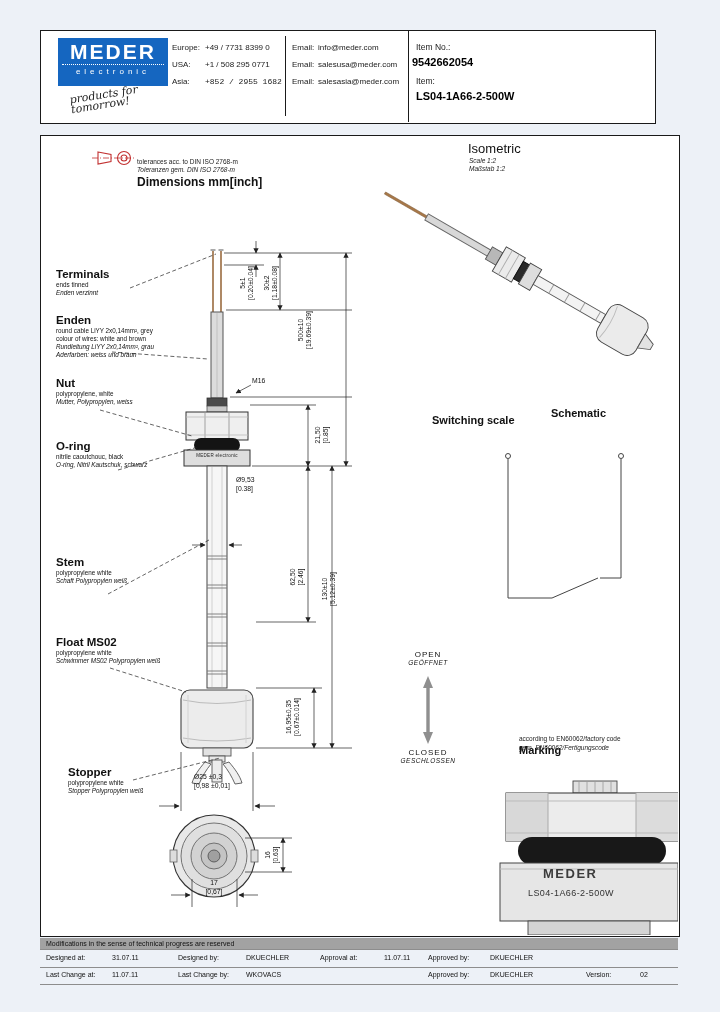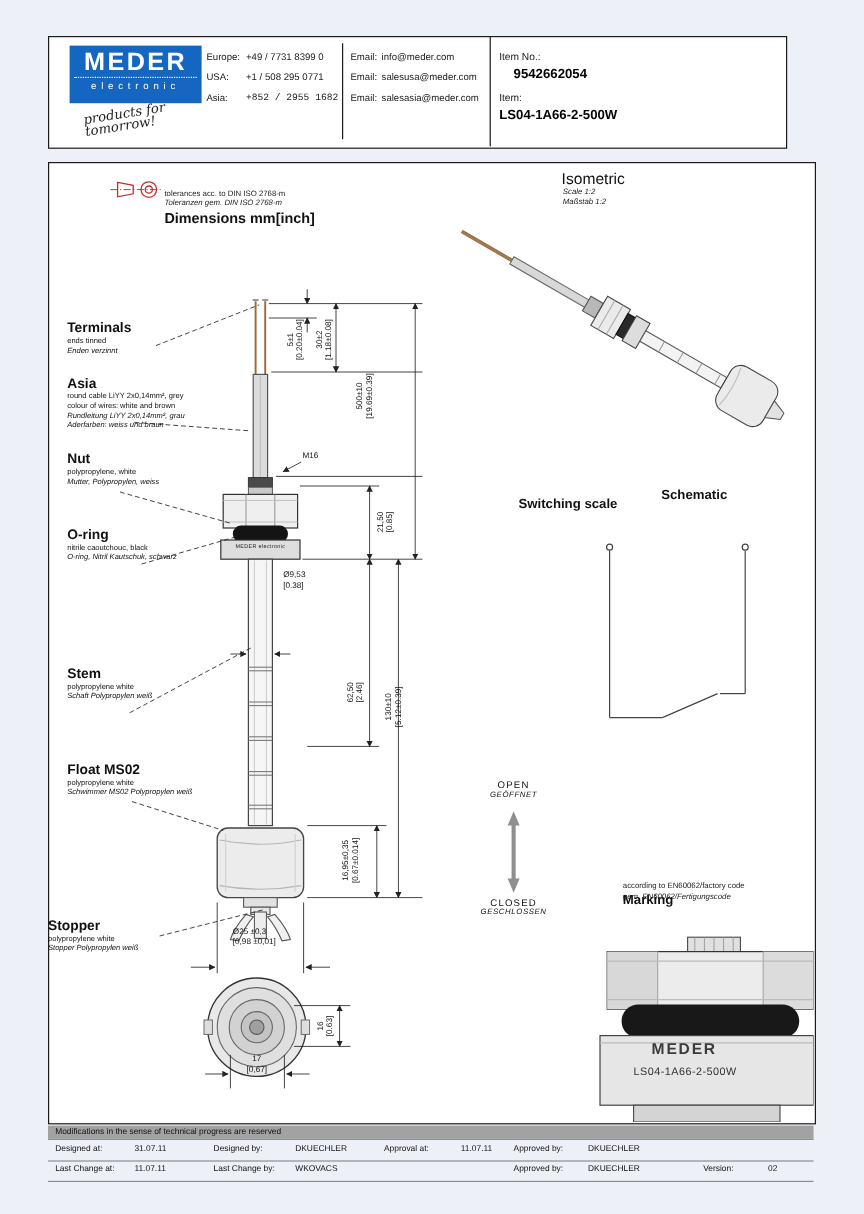--- a/index.html
+++ b/index.html
@@ -67,21 +67,21 @@
 
   <div class="contact" style="left:172px;top:77px;">Asia:</div>
   <div class="contact" style="left:205px;top:77px;font-family:Liberation Mono, monospace;">+852 / 2955 1682</div>
   <div class="contact" style="left:292px;top:77px;">Email:</div>
   <div class="contact" style="left:318px;top:77px;">salesasia@meder.com</div>
 
   <div class="vline" style="left:285px;top:36px;height:80px;"></div>
   <div class="vline" style="left:408px;top:30px;height:92px;"></div>
 
   <div class="itml" style="left:416px;top:42px;">Item No.:</div>
-  <div class="itmv" style="left:428px;top:56px;">9542662054</div>
+  <div class="itmv" style="left:412px;top:56px;">9542662054</div>
   <div class="itml" style="left:416px;top:76px;">Item:</div>
   <div class="itmv" style="left:416px;top:90px;">LS04-1A66-2-500W</div>
 
   <div class="box" style="left:40px;top:135px;width:638px;height:800px;"></div>
 
   <svg class="abs" style="left:40px;top:135px;" width="638" height="800" viewBox="0 0 638 800">
     <defs>
       <marker id="ar" viewBox="0 0 10 10" refX="9" refY="5" markerWidth="7.5" markerHeight="7.5" orient="auto-start-reverse">
         <path d="M0,0 L10,5 L0,10 z" fill="#222"></path>
       </marker>
@@ -270,21 +270,21 @@
   <div class="abs" style="left:468px;top:141px;font-size:13px;">Isometric</div>
   <div class="note-s it" style="left:469px;top:157px;">Scale 1:2</div>
   <div class="note-s it" style="left:469px;top:165px;">Maßstab 1:2</div>
 
   <div class="plabel" style="left:56px;top:268px;">
     <div class="t">Terminals</div>
     <div class="s">ends tinned</div>
     <div class="g">Enden verzinnt</div>
   </div>
   <div class="plabel" style="left:56px;top:314px;">
-    <div class="t">Asia</div>
+    <div class="t">Enden</div>
     <div class="s">round cable LiYY 2x0,14mm², grey</div>
     <div class="s">colour of wires: white and brown</div>
     <div class="g">Rundleitung LiYY 2x0,14mm², grau</div>
     <div class="g">Aderfarben: weiss und braun</div>
   </div>
   <div class="plabel" style="left:56px;top:377px;">
     <div class="t">Nut</div>
     <div class="s">polypropylene, white</div>
     <div class="g">Mutter, Polypropylen, weiss</div>
   </div>
@@ -296,21 +296,21 @@
   <div class="plabel" style="left:56px;top:556px;">
     <div class="t">Stem</div>
     <div class="s">polypropylene white</div>
     <div class="g">Schaft Polypropylen weiß</div>
   </div>
   <div class="plabel" style="left:56px;top:636px;">
     <div class="t">Float MS02</div>
     <div class="s">polypropylene white</div>
     <div class="g">Schwimmer MS02 Polypropylen weiß</div>
   </div>
-  <div class="plabel" style="left:40px;top:766px;">
+  <div class="plabel" style="left:68px;top:766px;">
     <div class="t">Stopper</div>
     <div class="s">polypropylene white</div>
     <div class="g">Stopper Polypropylen weiß</div>
   </div>
 
   <div class="flangetxt" style="left:184px;top:453px;width:66px;">MEDER electronic</div>
 
   <div class="rotdim" style="left:247px;top:283px;">
     <span>5±1</span><br>
     <span>[0.20±0.04]</span>

